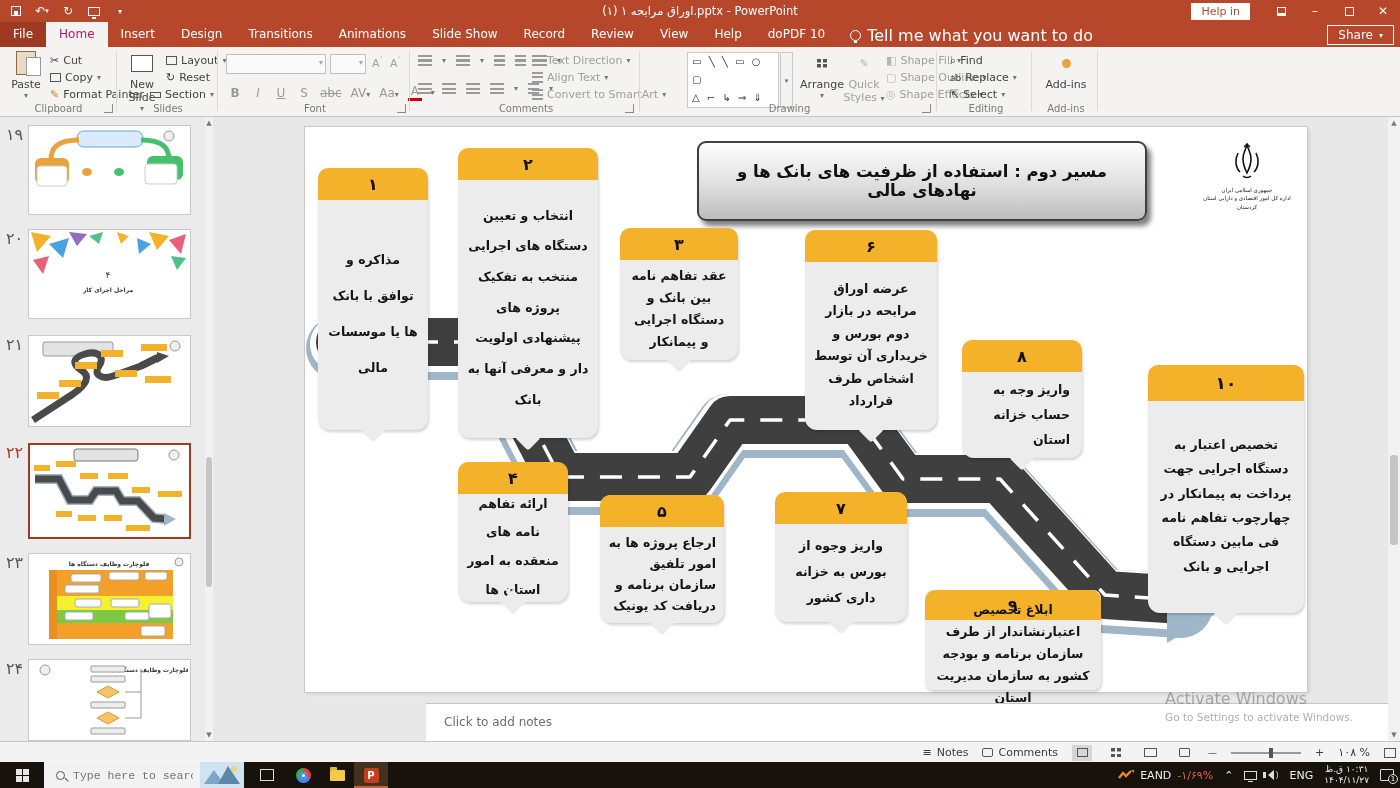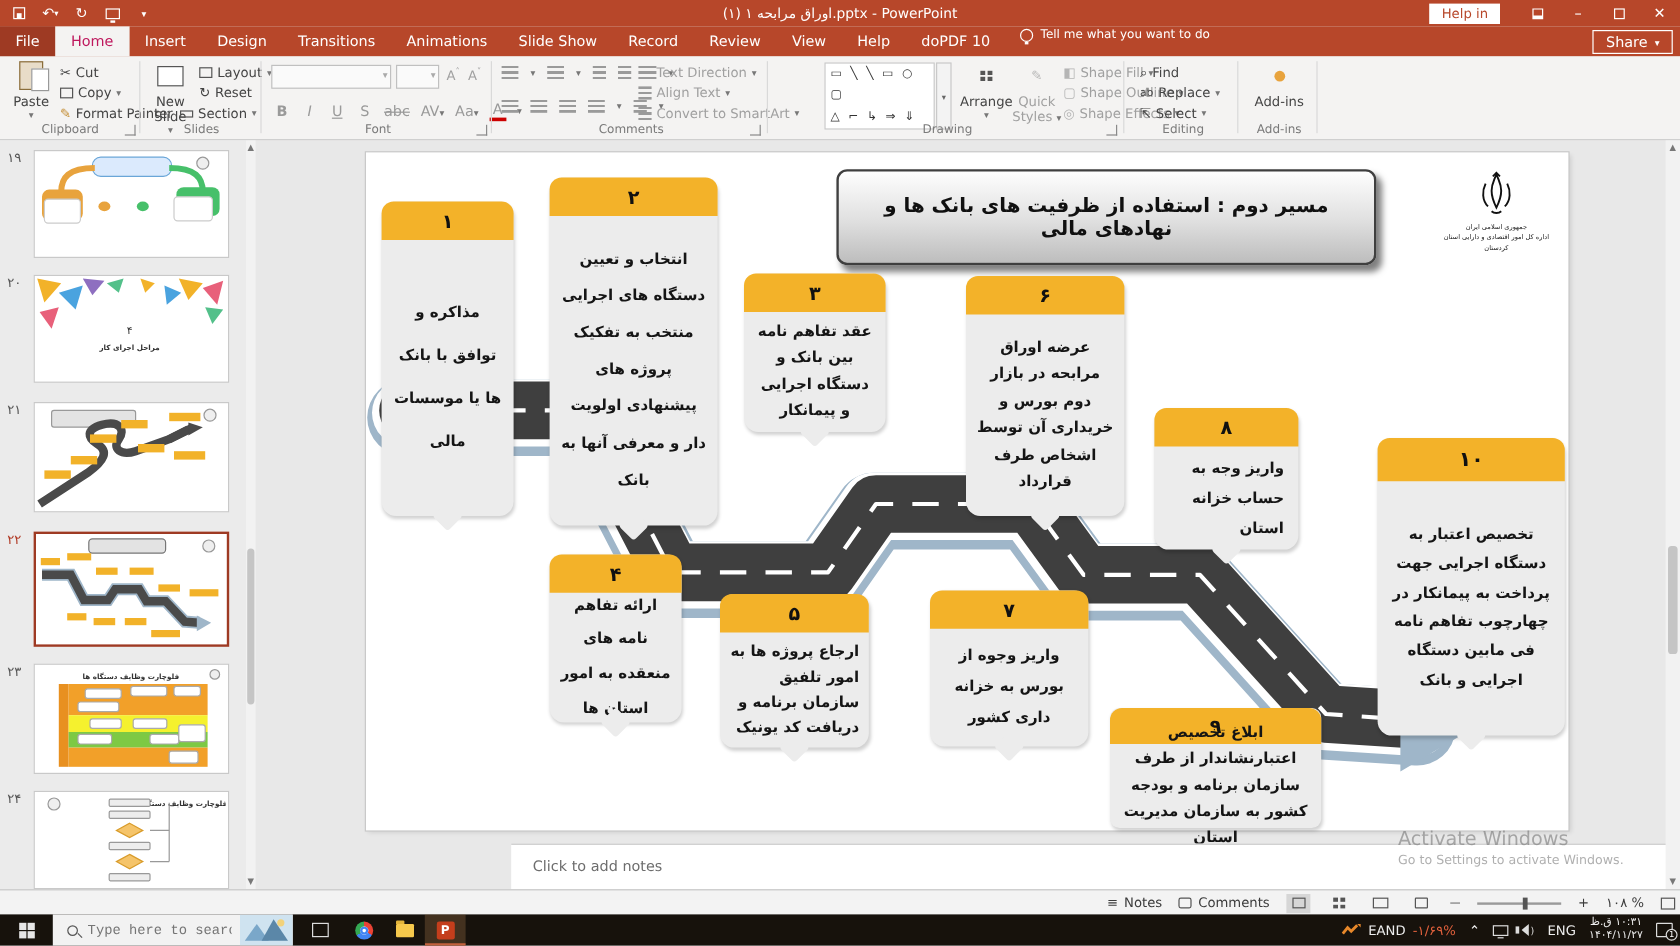--- a/index.html
+++ b/index.html
@@ -19,21 +19,21 @@
   .win-controls { position:absolute; right:0; top:0; height:22px; display:flex; align-items:center; }
   .signin { background:#fff; color:#b7472a; font-size:11px; padding:2px 10px; margin-right:14px; cursor:default; }
   .wc { width:34px; height:22px; display:flex; align-items:center; justify-content:center; color:#fff; font-size:12px; }
   .wc .restore-box { width:9px; height:9px; border:1px solid #fff; }
 
   
   .tabs { position:absolute; left:0; top:22px; width:1400px; height:25px; background:#b7472a; display:flex; align-items:flex-end; color:#fff; }
   .tab { padding:5px 13px 6px 13px; font-size:12px; cursor:default; }
   .tab.file { background:#9e3a23; }
   .tab.active { background:#f4f3f2; color:#be185d; }
-  .tellme { display:flex; align-items:center; gap:6px; padding:5px 12px 12px; font-size:10px; }
+  .tellme { display:flex; align-items:center; gap:6px; padding:5px 12px 2px; font-size:16px; }
   .bulb { width:11px; height:11px; border:1.3px solid #fff; border-radius:50%; position:relative; }
   .bulb::after { content:""; position:absolute; left:3px; bottom:-3px; width:3px; height:2px; background:#fff; }
   .share-btn { position:absolute; right:6px; top:3px; border:1px solid #fff; color:#fff; font-size:12px; padding:2px 10px; display:flex; gap:6px; align-items:center; }
 
   
   .ribbon { position:absolute; left:0; top:47px; width:1400px; height:70px; background:#f4f3f2; border-bottom:1px solid #c6c6c6; color:#444; }
   .rgroup { position:absolute; top:0; height:69px; }
   .rg-label { position:absolute; bottom:2px; left:0; right:0; text-align:center; font-size:10px; color:#7a7a7a; }
   .rg-div { position:absolute; top:4px; width:1px; height:60px; background:#d9d9d9; }
   .launcher { position:absolute; bottom:3px; width:9px; height:9px; border-right:1px solid #8a8a8a; border-bottom:1px solid #8a8a8a; }
@@ -53,21 +53,21 @@
   .gal-scroll { position:absolute; left:138px; top:5px; width:13px; height:56px; border:1px solid #c9c9c9; background:#f3f3f3; text-align:center; font-size:7px; color:#666; line-height:56px; }
   .addin-dot { width:9px; height:9px; border-radius:50%; background:#e8a33d; }
 
   
   .main { position:absolute; left:0; top:117px; width:1400px; height:624px; background:#e8e8e8; }
 
   
   .thumbs { position:absolute; left:0; top:0; width:205px; height:624px; background:#ebebeb; overflow:hidden; }
   .thumb-item { position:absolute; left:28px; width:163px; background:#fff; border:1px solid #c9c9c9; }
   .thumb-item.selected { border:2px solid #9e3a23; }
-  .thumb-num { position:absolute; left:6px; width:20px; text-align:left; font-size:11px; color:#555; }
+  .thumb-num { position:absolute; left:6px; width:20px; text-align:left; font-size:16px; color:#555; }
   .thumb-num.selected { color:#b03a25; }
   .vscroll { position:absolute; top:0; width:8px; height:624px; background:#f2f2f2; }
   .vs-arrow { position:absolute; width:8px; height:12px; font-size:7px; color:#777; text-align:center; line-height:12px; }
   .vs-thumb { position:absolute; width:6px; left:1px; background:#c5c5c5; border-radius:3px; }
 
   
   .slide-region { position:absolute; left:213px; top:0; width:1175px; height:624px; }
   .slide-canvas { position:absolute; left:92px; top:10px; width:1002px; height:565px; background:#fff; box-shadow:0 0 0 1px #c9c9c9, 2px 2px 4px rgba(0,0,0,.12); }
 
   

